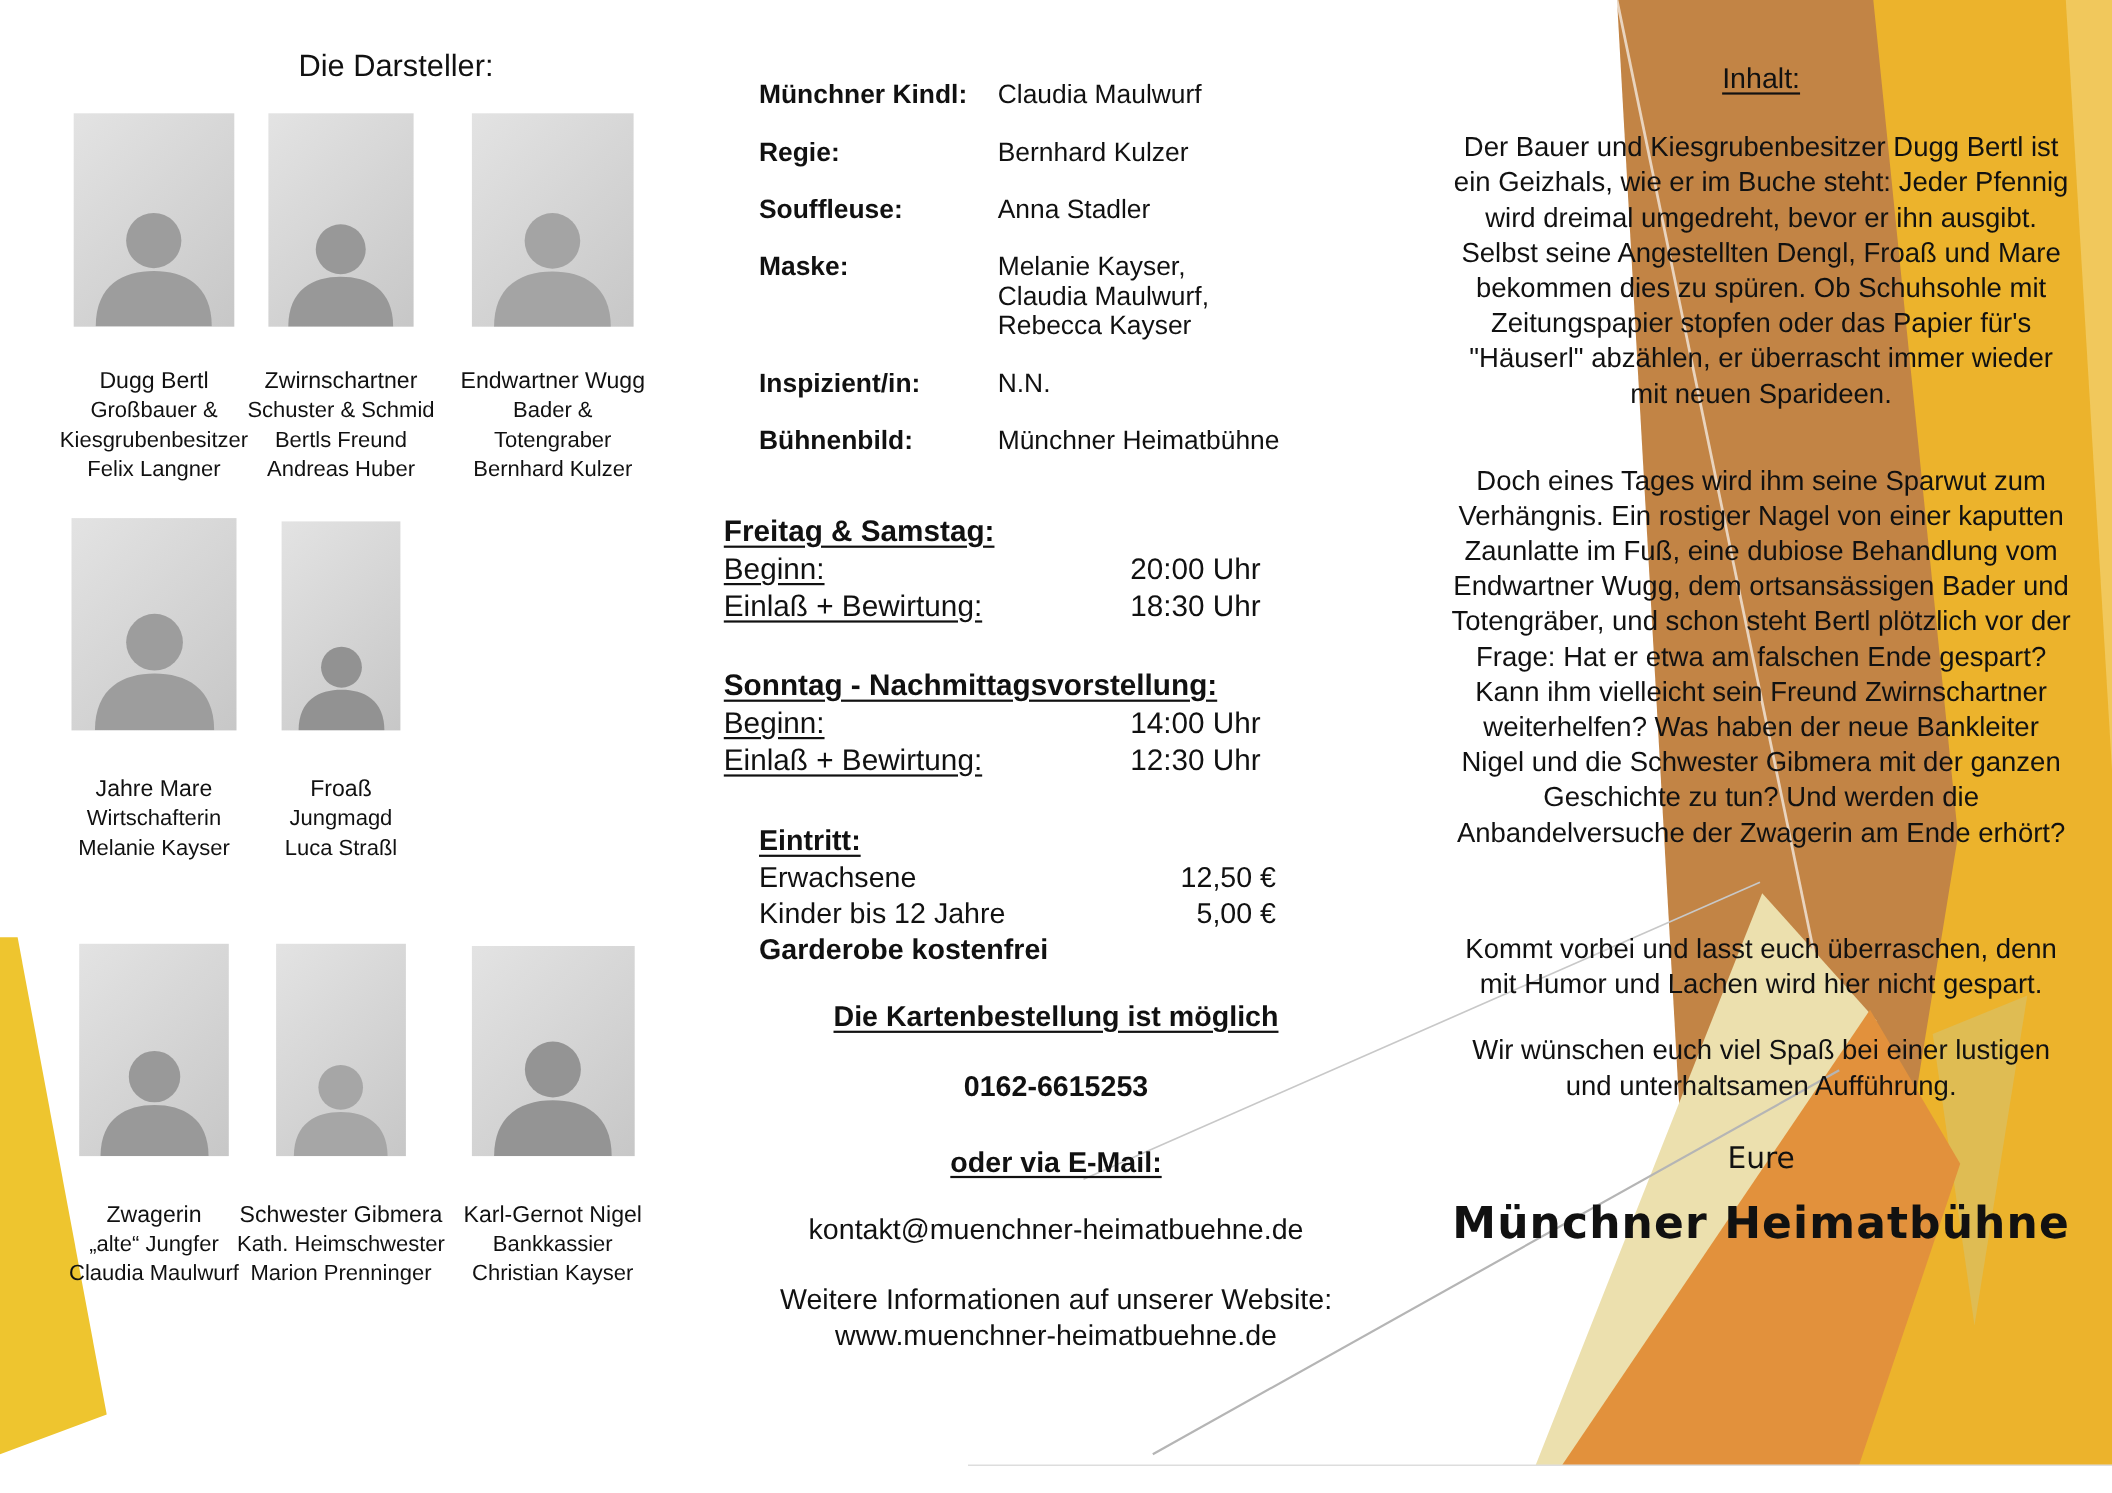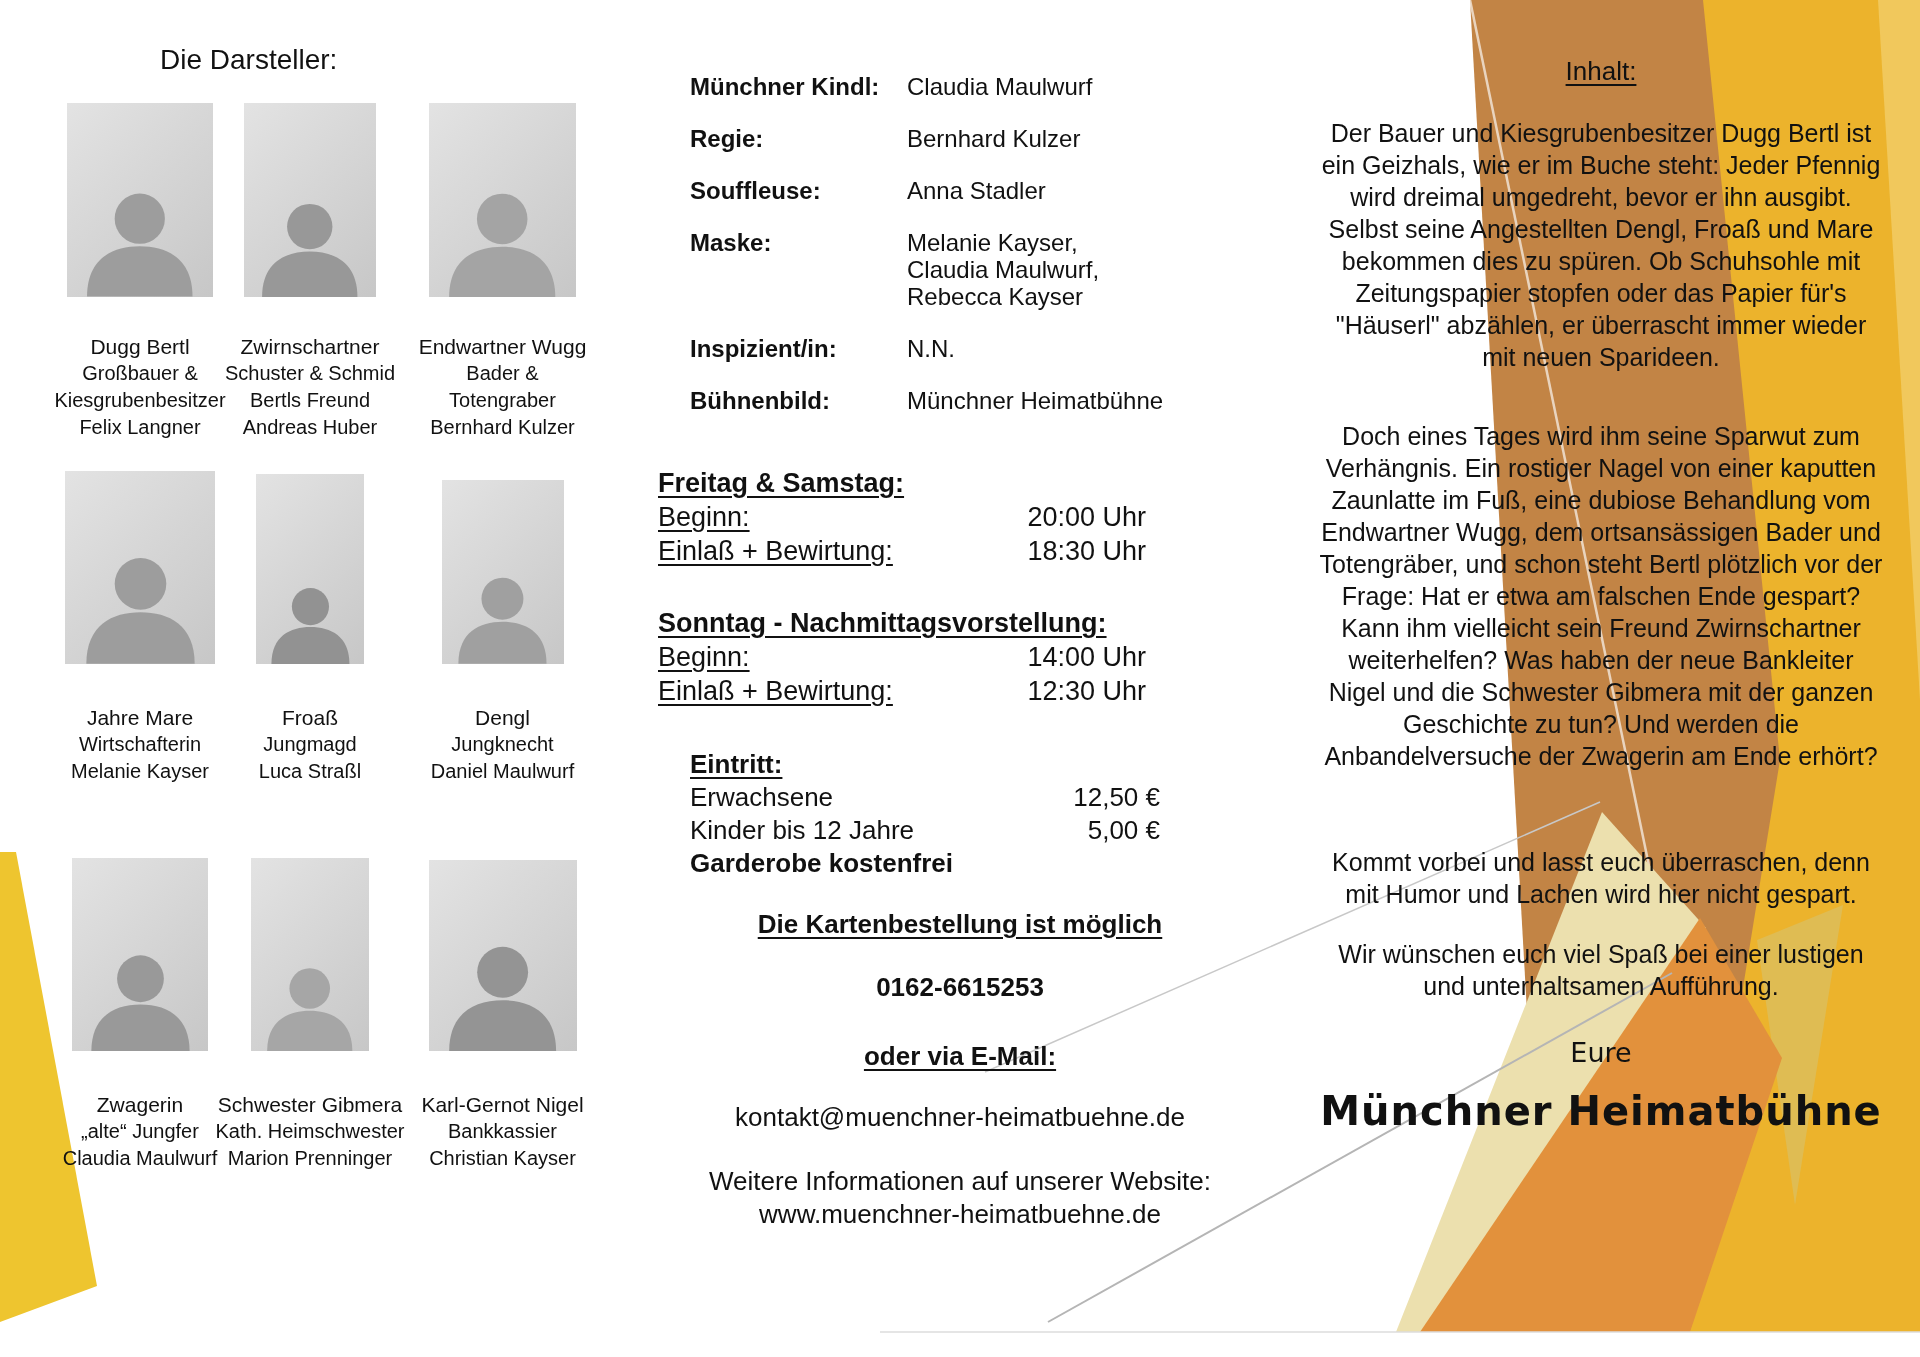--- a/index.html
+++ b/index.html
@@ -7,21 +7,21 @@
     width:1920px;height:1357px;position:relative;overflow:hidden;
     background:#ffffff;color:#111;
     font-family:"Liberation Sans", sans-serif;
   }
   #decor{position:absolute;inset:0;z-index:0;}
   main{position:absolute;inset:0;z-index:1;}
 
   
   .darsteller-title{
     position:absolute;left:160px;top:44px;width:400px;margin:0;
-    font-size:28px;font-weight:400;
+    text-align:center;font-size:28px;font-weight:400;
   }
   .actor-row{
     position:absolute;left:60px;width:545px;
     display:grid;grid-template-columns:160px 180px 205px;
   }
   .row1{top:103px}.row2{top:470px}.row3{top:857px}
   .actor-cell{margin:0;display:flex;flex-direction:column;align-items:center;}
   .photo-slot{height:194px;display:flex;align-items:flex-end;justify-content:center;}
   .photo{
     background:linear-gradient(135deg,#e3e3e3,#c7c7c7);
@@ -167,35 +167,20 @@
               <path d="M8,96 C8,66 28,56 50,56 C72,56 92,66 92,96 Z" fill="#929292"></path>
             </svg>
       </div>
         </div>
       <figcaption class="caption">
         <div class="a-name">Froaß</div>
         <div class="a-line">Jungmagd</div>
         <div class="a-line">Luca Straßl</div>
       </figcaption>
     </figure>
-    <figure class="actor-cell">
-      <div class="photo-slot">
-          <div class="photo ph5">
-        <svg viewBox="0 0 100 96">
-              <circle cx="50" cy="34" r="20" fill="#a0a0a0"></circle>
-              <path d="M8,96 C8,66 28,56 50,56 C72,56 92,66 92,96 Z" fill="#a0a0a0"></path>
-            </svg>
-      </div>
-        </div>
-      <figcaption class="caption">
-        <div class="a-name">Dengl</div>
-        <div class="a-line">Jungknecht</div>
-        <div class="a-line">Daniel Maulwurf</div>
-      </figcaption>
-    </figure>
   </div>
 
   <div class="actor-row row3">
     <figure class="actor-cell">
       <div class="photo-slot">
           <div class="photo ph6">
         <svg viewBox="0 0 100 96">
               <circle cx="50" cy="34" r="20" fill="#999999"></circle>
               <path d="M8,96 C8,66 28,56 50,56 C72,56 92,66 92,96 Z" fill="#999999"></path>
             </svg>

